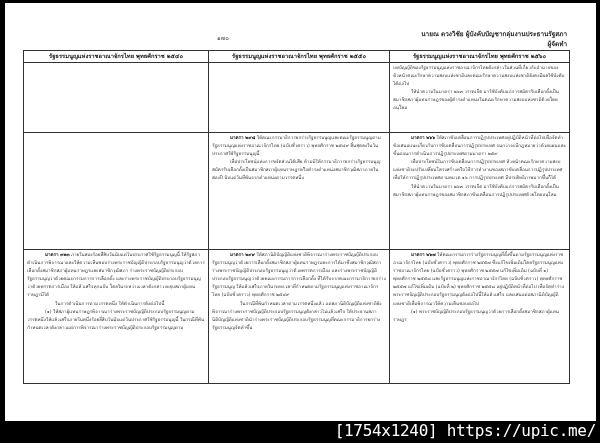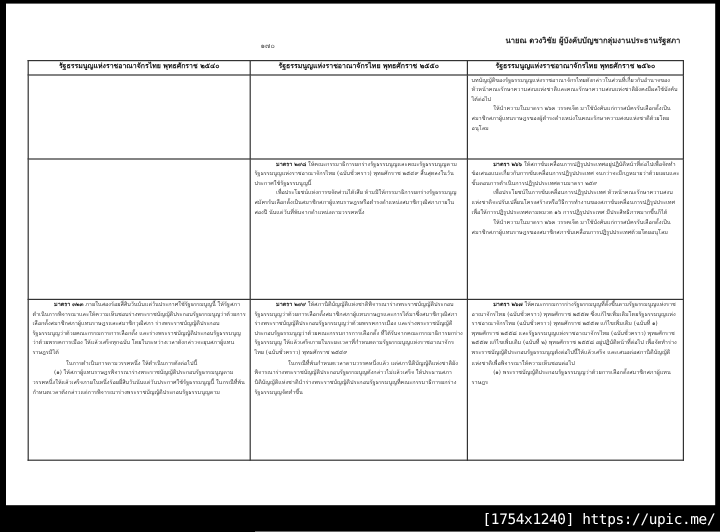--- a/index.html
+++ b/index.html
@@ -32,31 +32,32 @@
     white-space: nowrap;
   }
   col.c1 { width: 185px; } col.c2 { width: 181px; } col.c3 { width: 180px; }
   tr.r1 td { height: 67px; }
   tr.r2 td { height: 114px; }
   tr.r3 td { height: 131px; }
   .para { text-indent: 18px; margin: 0; }
   .para.sub { text-indent: 28px; }
   .sec { font-weight: bold; color: #111; }
   .watermark {
-    position: absolute; right: 4px; bottom: 3px; color: #fff; font-size: 12px;
+    position: absolute; right: 4px; bottom: 3px; color: #fff; font-size: 16px;
     font-family: "DejaVu Sans Mono", monospace; letter-spacing: -0.3px;
   }
 </style>
 </head>
 <body>
 
 <div class="page">
   <div class="page-number">๑๗๐</div>
   <div class="author">
     <div class="l1">นายณ  ดวงวิชัย ผู้บังคับบัญชากลุ่มงานประธานรัฐสภา</div>
+    <div>ผู้จัดทำ</div>
   </div>
 
   <table class="cmp">
     <colgroup>
         <col class="c1">
         <col class="c2">
         <col class="c3">
       </colgroup>
     <thead>
       <tr>

